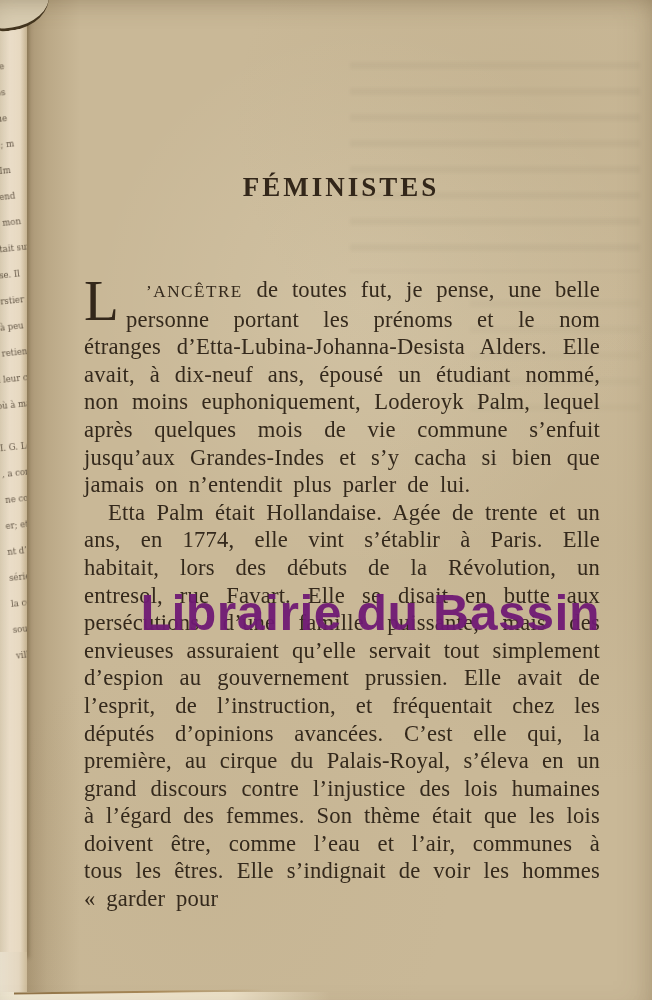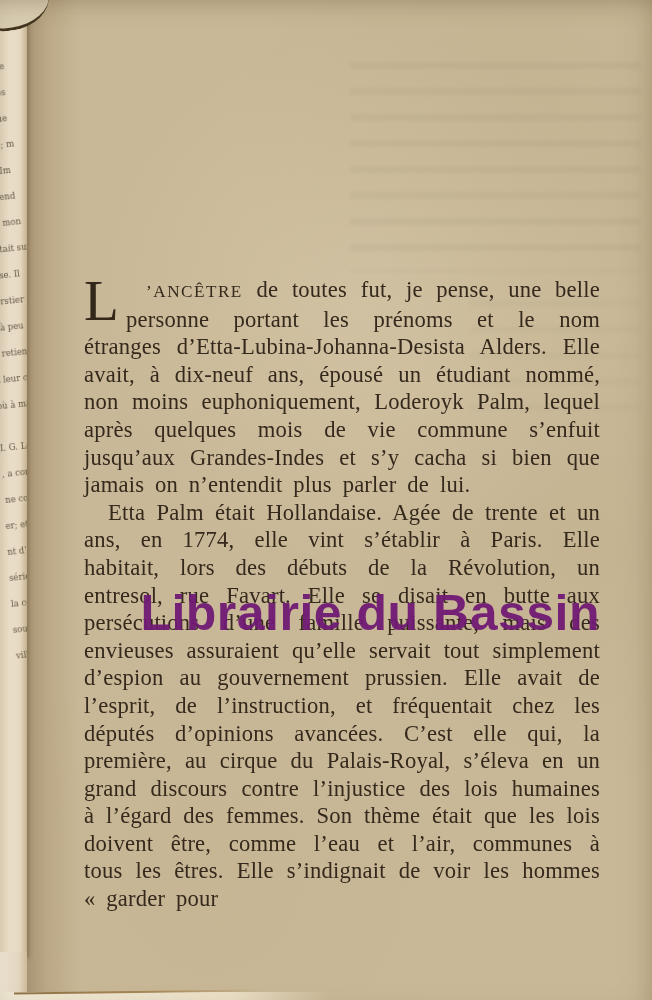--- a/index.html
+++ b/index.html
@@ -154,20 +154,21 @@
         <div class="frag">souvent</div>
         <div class="frag">ville le</div>
       </div>
   </div>
   <div class="left-page-bottom-tear"></div>
   <div class="top-left-corner"></div>
 
   <div class="show-through st-top"></div>
   <div class="show-through st-mid"></div>
 
+  <div class="page-title">FÉMINISTES</div>
 
   <div class="text-block">
     <p class="para-1"><span class="dropcap">L</span><span class="lead-smallcaps">’ANCÊTRE</span><span> de toutes fut, je pense, une belle personne portant les prénoms et le nom étranges d’Etta-Lubina-Johanna-Desista Alders. Elle avait, à dix-neuf ans, épousé un étudiant nommé, non moins euphoniquement, Loderoyk Palm, lequel après quelques mois de vie commune s’enfuit jusqu’aux Grandes-Indes et s’y cacha si bien que jamais on n’entendit plus parler de lui.</span></p>
     <p class="para-2"><span>Etta Palm était Hollandaise. Agée de trente et un ans, en 1774, elle vint s’établir à Paris. Elle habitait, lors des débuts de la Révolution, un entresol, rue Favart. Elle se disait en butte aux persécutions d’une famille puissante, mais des envieuses assuraient qu’elle servait tout simplement d’espion au gouvernement prussien. Elle avait de l’esprit, de l’instruction, et fréquentait chez les députés d’opinions avancées. C’est elle qui, la première, au cirque du Palais-Royal, s’éleva en un grand discours contre l’injustice des lois humaines à l’égard des femmes. Son thème était que les lois doivent être, comme l’eau et l’air, communes à tous les êtres. Elle s’indignait de voir les hommes « garder pour</span></p>
   </div>
 
   <div class="watermark">Librairie du Bassin</div>
 
   <div class="under-page"></div>
   <div class="bottom-edge-line"></div>

